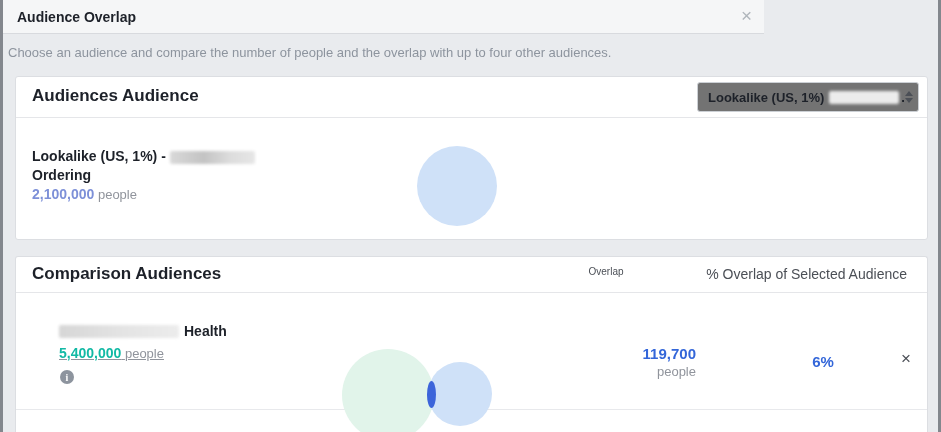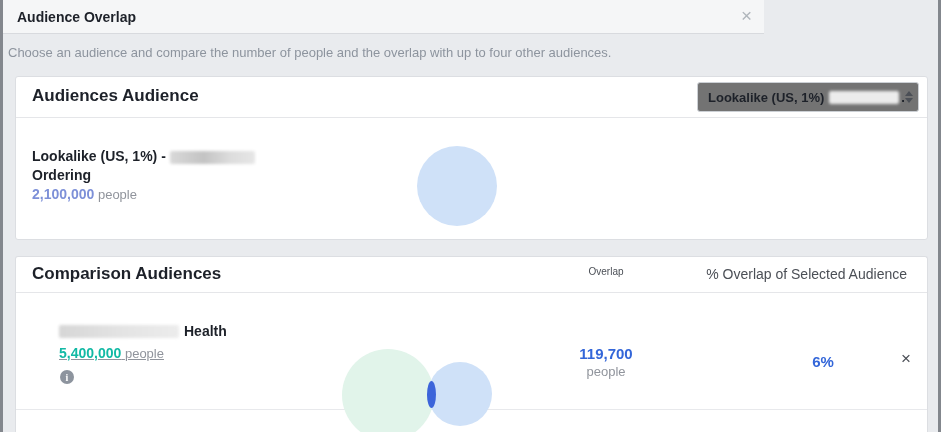--- a/index.html
+++ b/index.html
@@ -79,21 +79,21 @@
   
   .cmp-row{position:absolute;left:0;top:35px;width:100%;height:118px;border-bottom:1px solid #e8e9ec;box-sizing:border-box;}
   .cmp-info{position:absolute;left:16px;top:28px;margin-left:27px;}
   .cmp-info .line1{font-size:14px;font-weight:bold;color:#1d2129;line-height:22px;display:flex;align-items:center;}
   .cmp-info .line2{line-height:22px;text-decoration:underline;}
   .info-icon{
     display:inline-flex;align-items:center;justify-content:center;margin-top:5px;margin-left:1px;
     width:14px;height:14px;border-radius:50%;background:#8d949e;color:#fff;
     font-size:10px;font-weight:bold;font-family:"Liberation Serif",serif;cursor:pointer;
   }
-  .overlap-cell{position:absolute;left:500px;top:53px;width:180px;text-align:center;line-height:18px;}
+  .overlap-cell{position:absolute;left:500px;top:53px;width:180px;text-align:right;line-height:18px;}
   .overlap-num{font-size:15px;font-weight:bold;color:var(--overlap-value,#3366d9);}
   .overlap-unit{font-size:13px;color:#90949c;}
   .pct-cell{position:absolute;left:720px;top:61px;width:174px;text-align:center;}
   .pct-val{font-size:15px;font-weight:bold;color:var(--overlap-value,#3366d9);}
   .remove-btn{position:absolute;left:885px;top:57px;font-size:17px;color:#4b4f56;cursor:pointer;}
 </style>
 </head>
 <body>
 
 <div class="screen">

